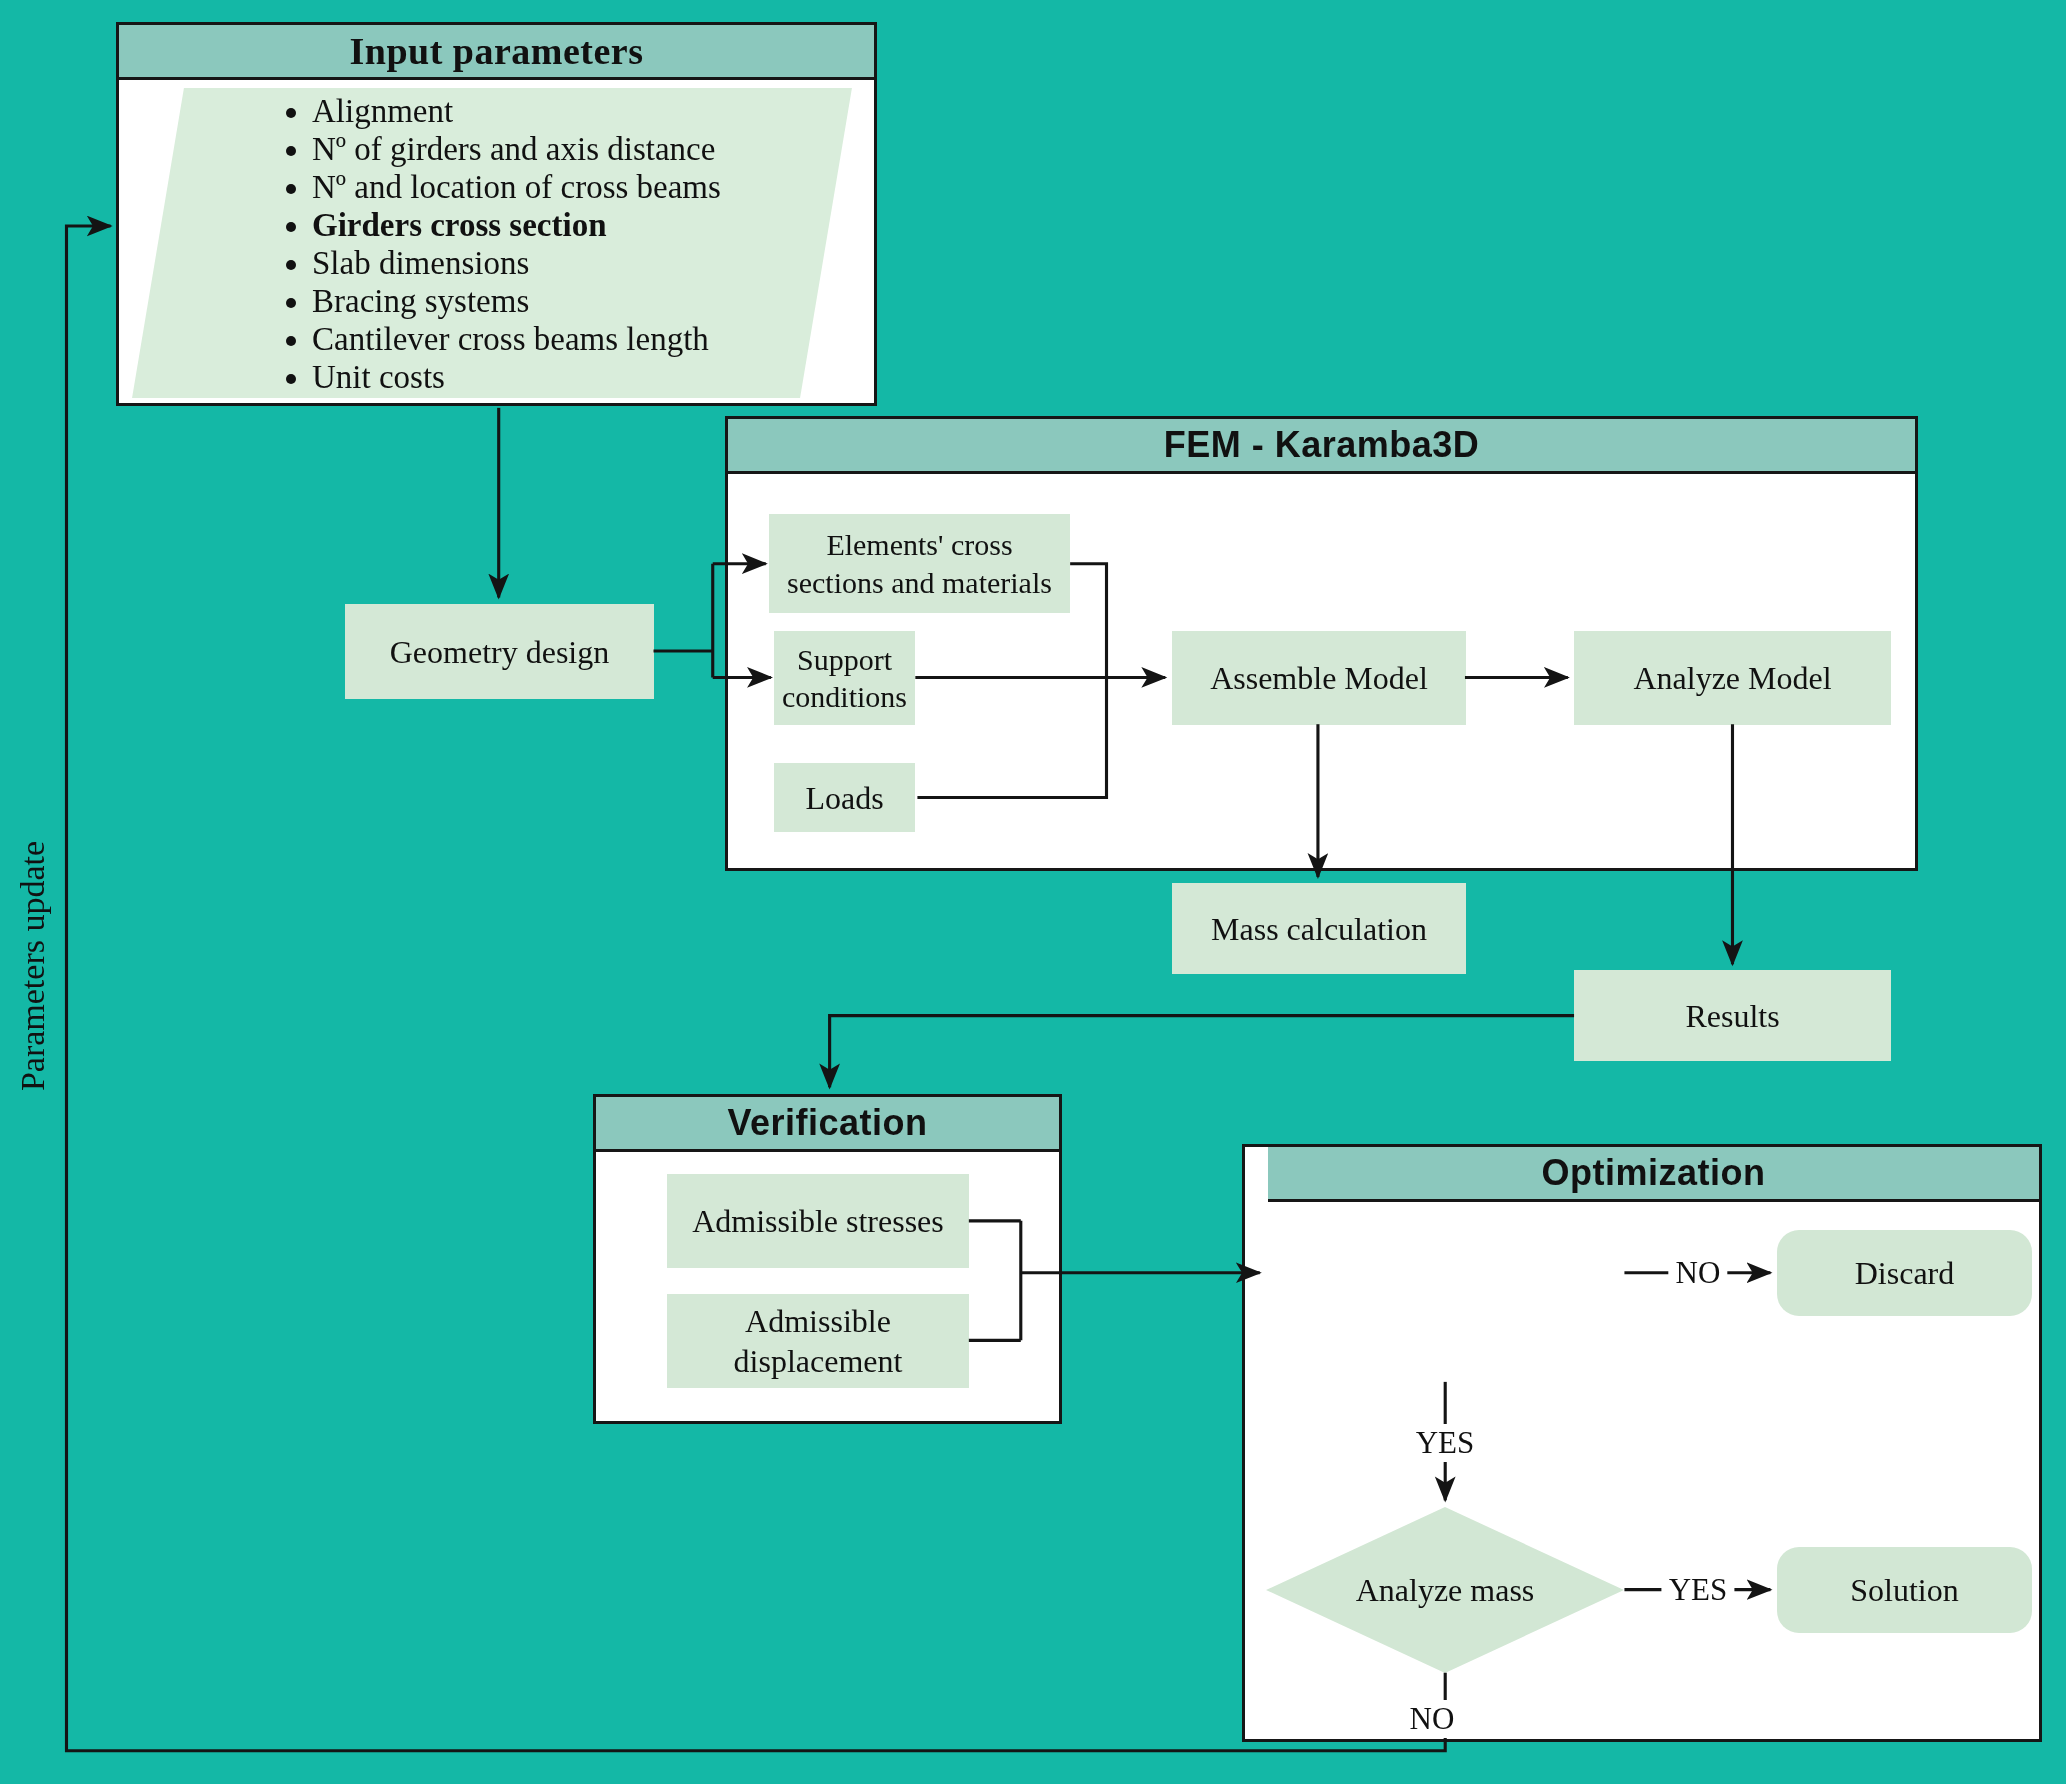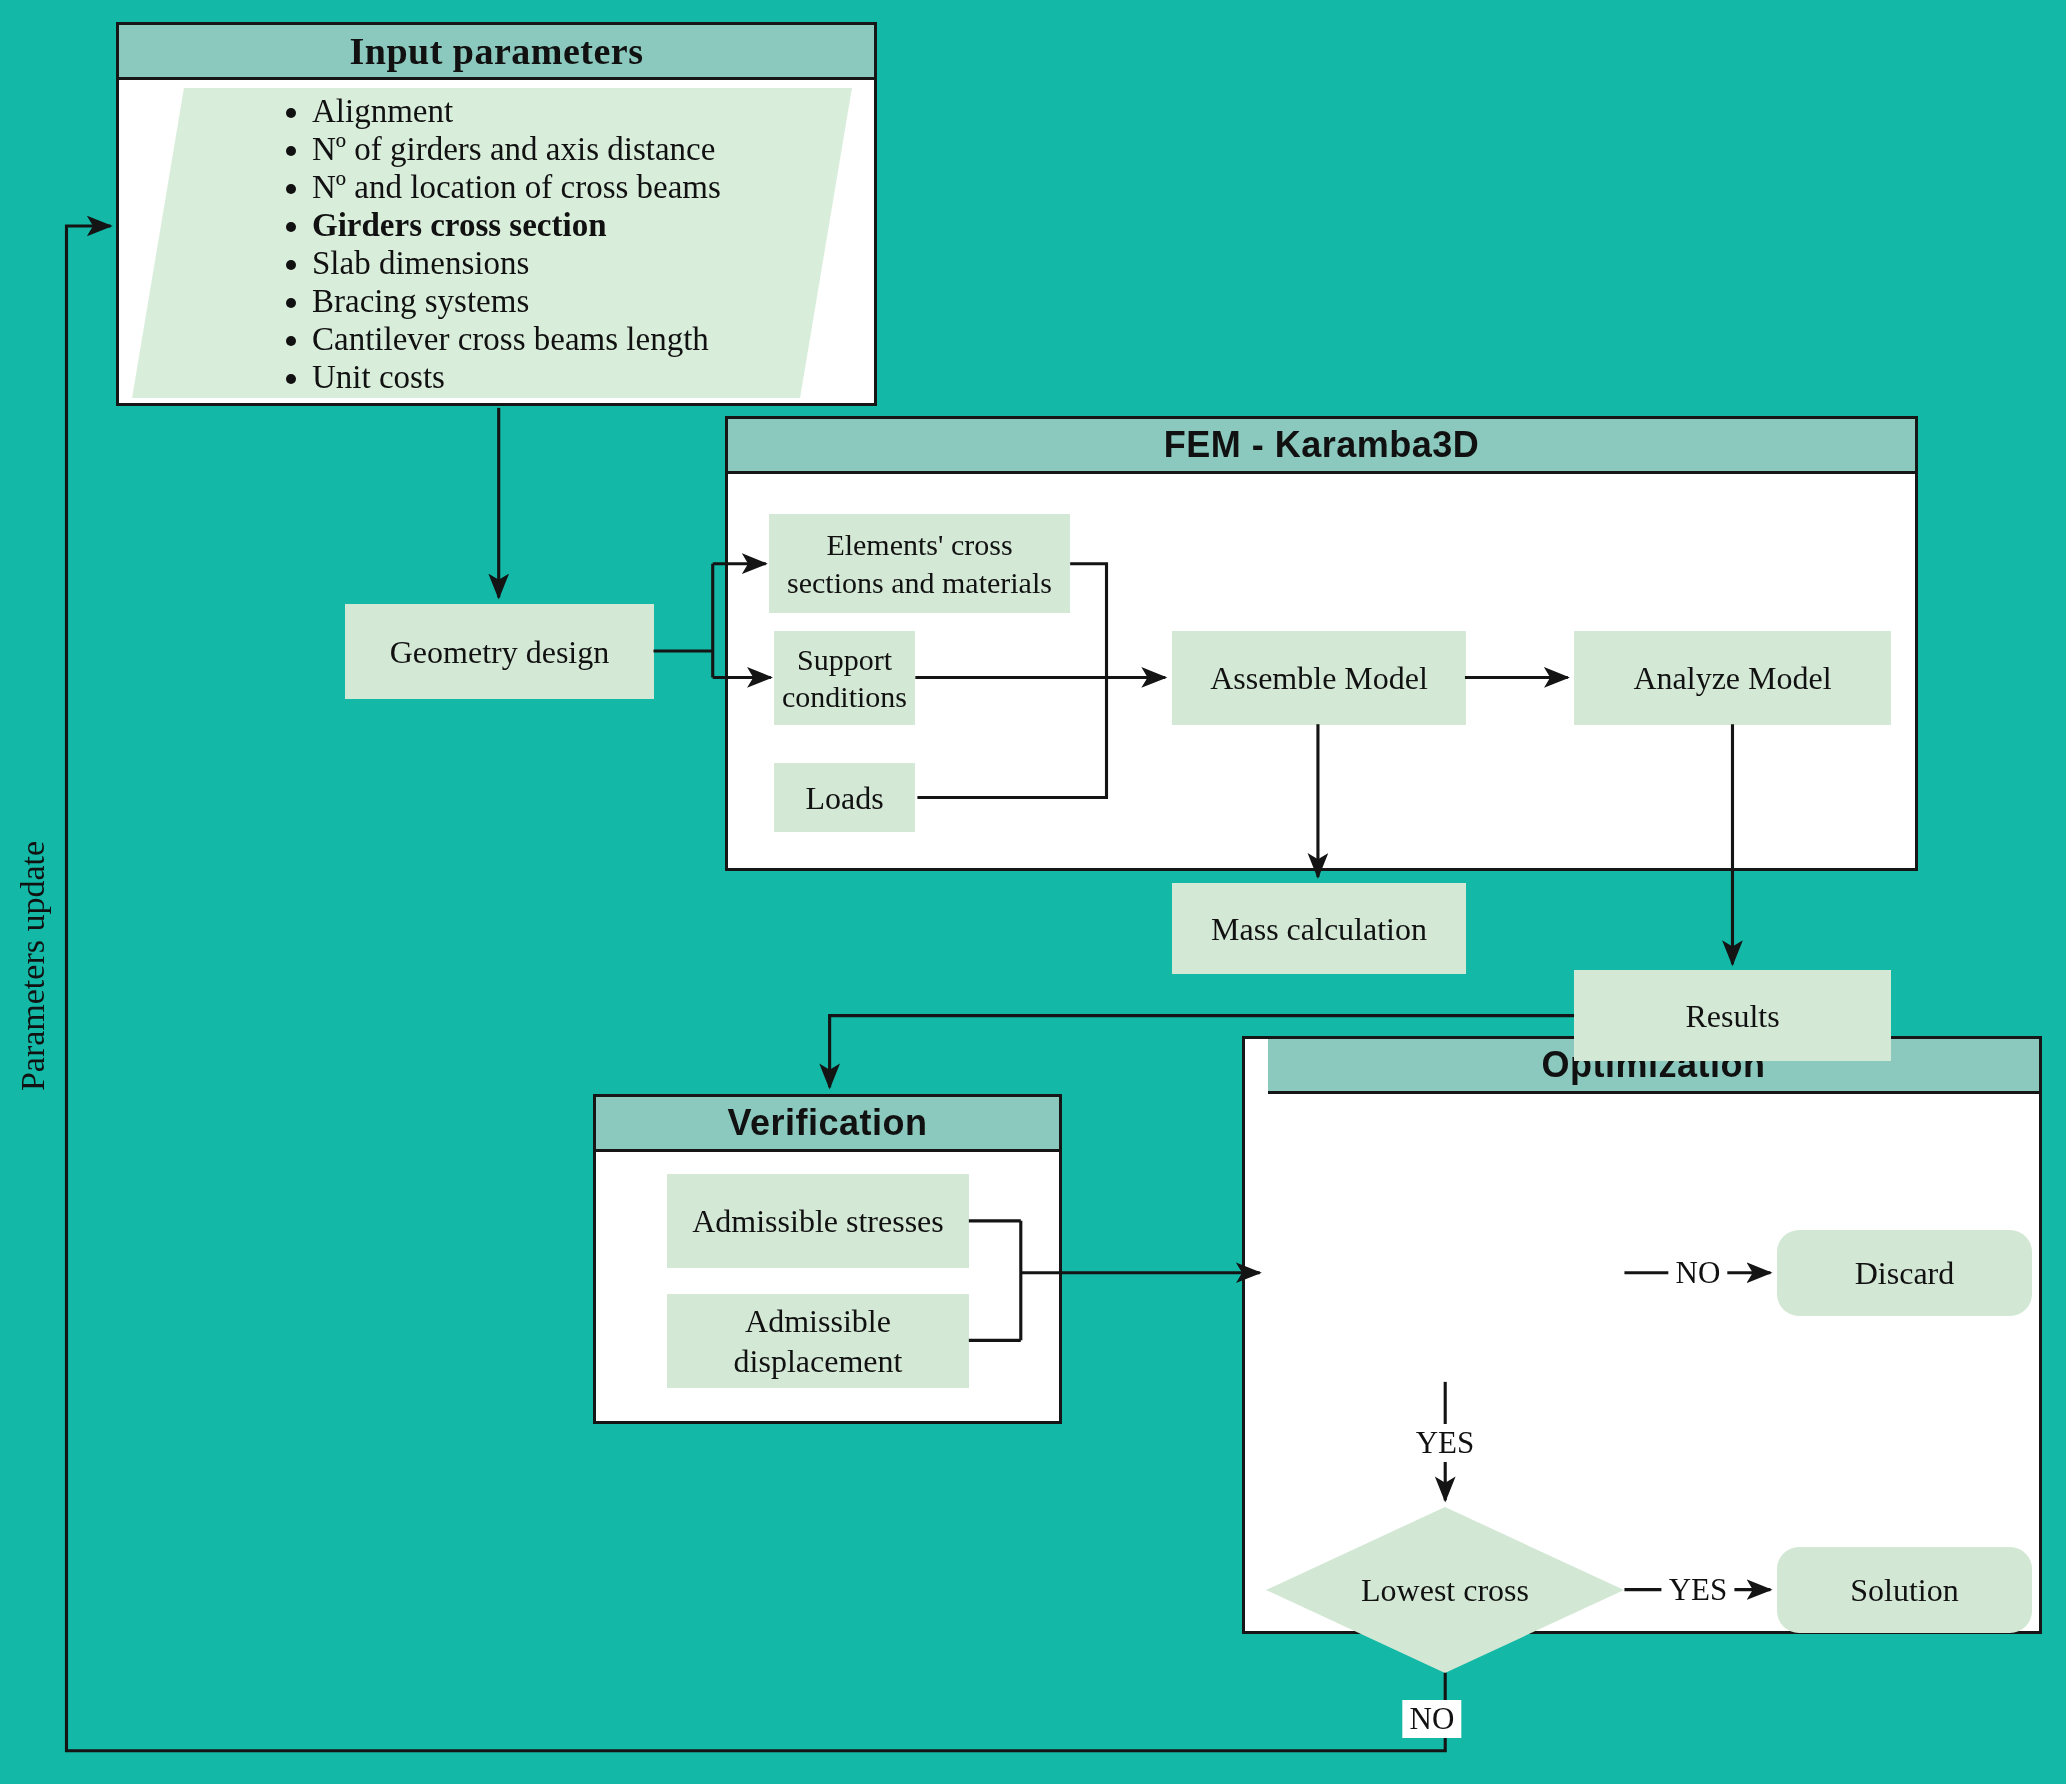--- a/index.html
+++ b/index.html
@@ -78,21 +78,21 @@
       <span class="hdr-sans">FEM - Karamba3D</span>
     </div>
   </section>
 
   <section class="container" style="left:593px;top:1094px;width:469px;height:330px;">
     <div class="container-header">
       <span class="hdr-sans">Verification</span>
     </div>
   </section>
 
-  <section class="container" style="left:1242px;top:1036px;width:800px;height:598px;padding-left:23px;">
+  <section class="container" style="left:1242px;top:1144px;width:800px;height:598px;padding-left:23px;">
     <div class="container-header">
       <span class="hdr-sans">Optimization</span>
     </div>
   </section>
 
   <div class="parallelogram"></div>
   <ul class="bullets">
     <li>Alignment</li>
     <li>Nº of girders and axis distance</li>
     <li>Nº and location of cross beams</li>
@@ -119,21 +119,21 @@
 
   <div class="box" style="left:1574px;top:970px;width:317px;height:91px;">Results</div>
 
   <div class="box" style="left:667px;top:1174px;width:302px;height:94px;">Admissible stresses</div>
 
   <div class="box" style="left:667px;top:1294px;width:302px;height:94px;">Admissible displacement</div>
 
 
   <div class="box rounded" style="left:1777px;top:1230px;width:255px;height:86px;">Discard</div>
 
-  <div class="diamond" style="left:1266px;top:1507px;width:358px;height:166px;">Lowest cross</div>
+  <div class="diamond" style="left:1266px;top:1507px;width:358px;height:166px;">Analyze mass</div>
 
   <div class="box rounded" style="left:1777px;top:1547px;width:255px;height:86px;">Solution</div>
 
   <svg id="connectors" width="2066" height="1784" viewBox="0 0 3977 3434">
     <defs>
       <marker id="arrow" markerUnits="userSpaceOnUse" markerWidth="54" markerHeight="44" refX="46" refY="20" orient="auto">
         <path d="M0,0 L50,20 L0,40 L12,20 Z" fill="#141414"></path>
       </marker>
     </defs>
     <g stroke="#141414" stroke-width="6" fill="none">

